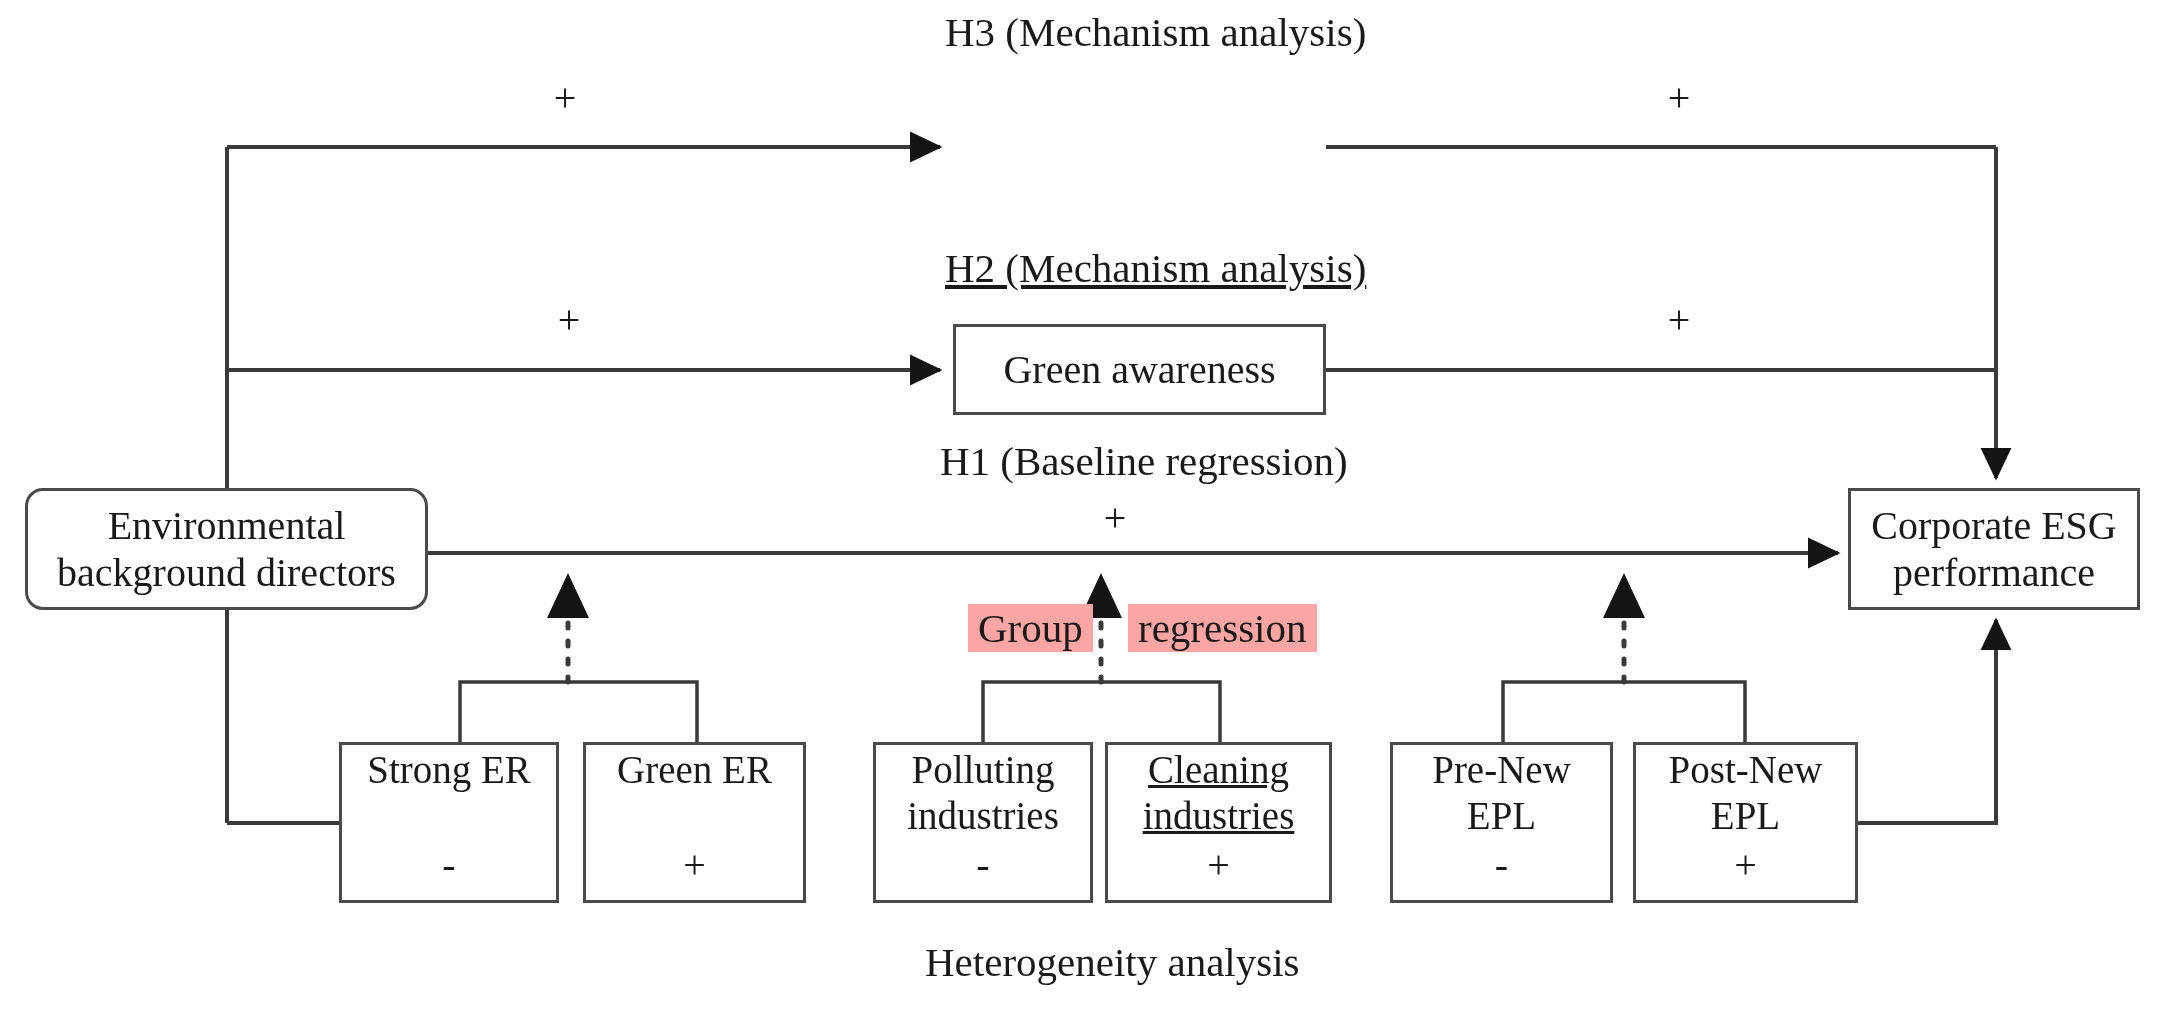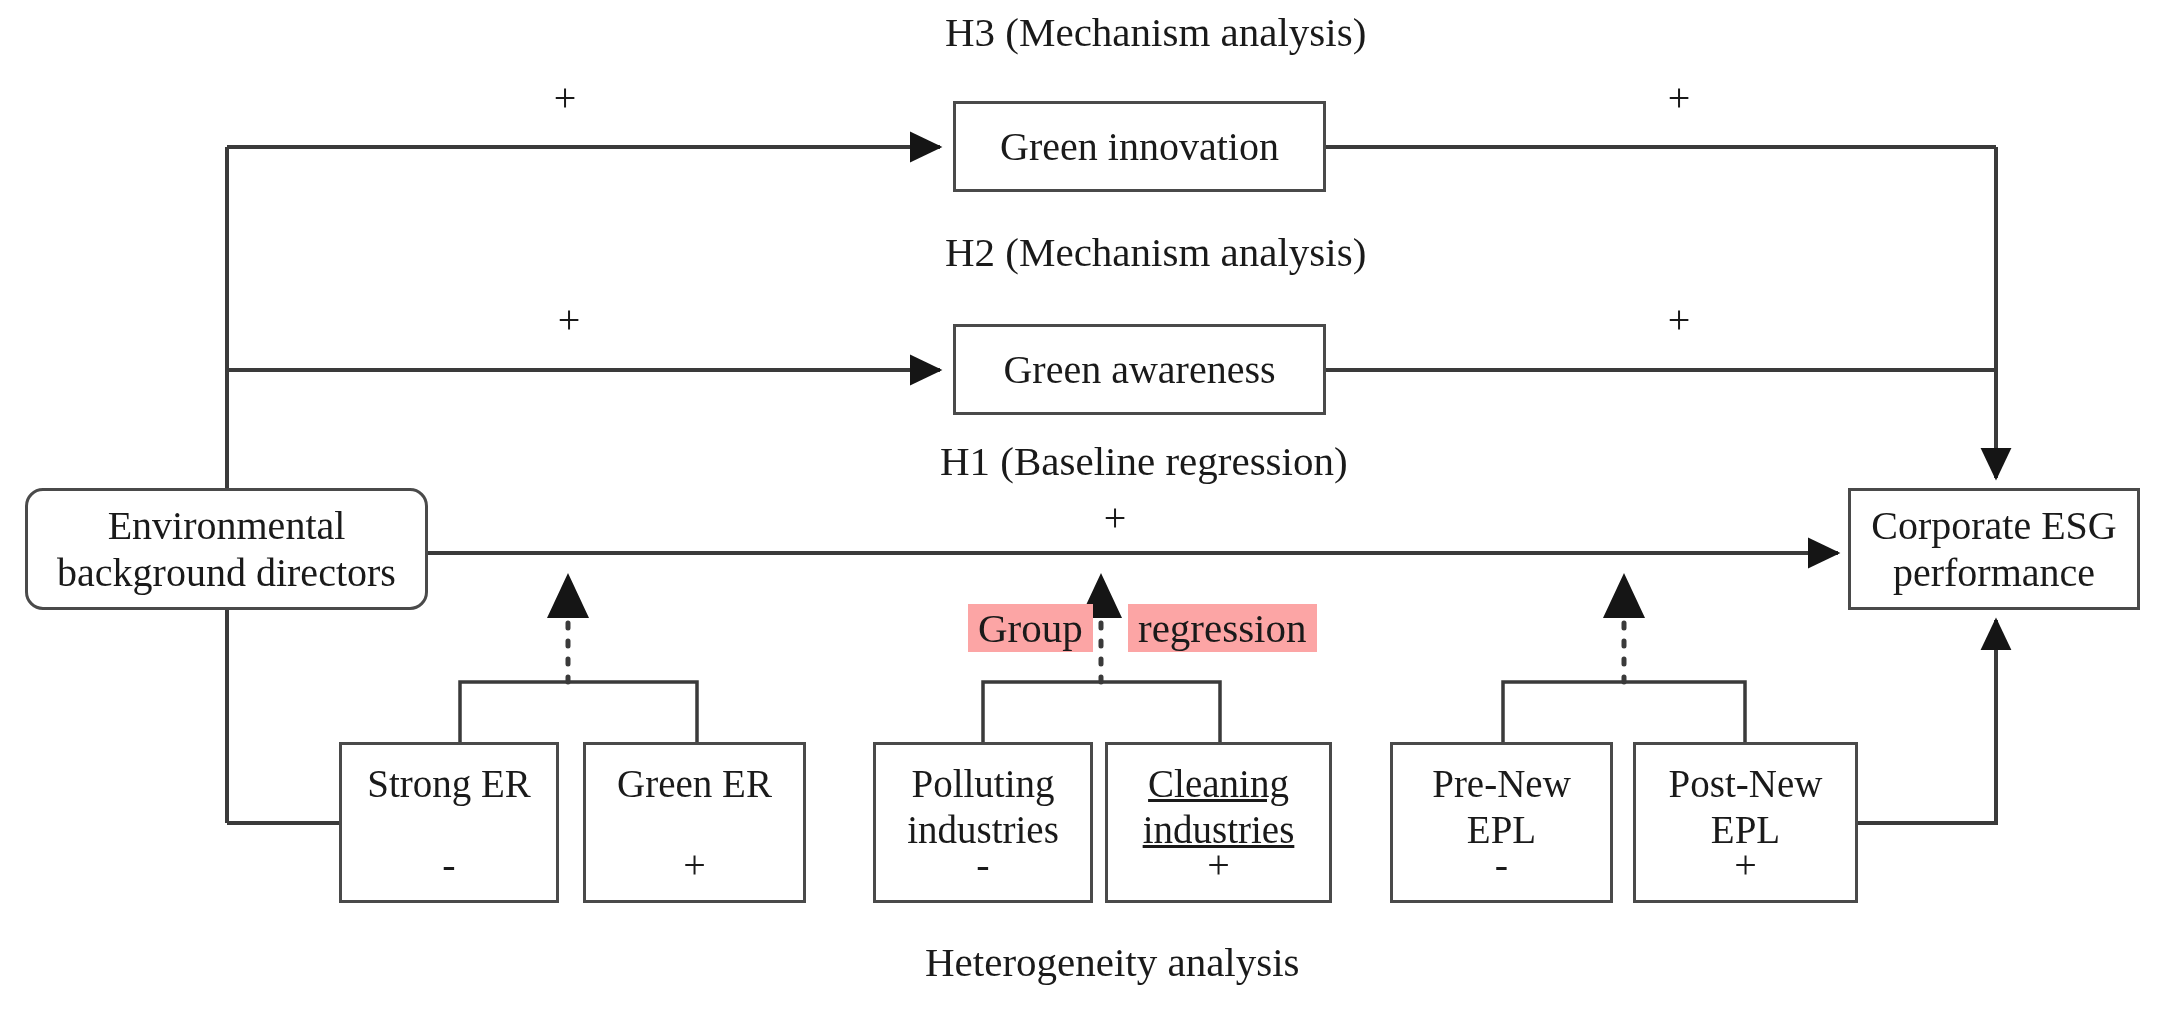--- a/index.html
+++ b/index.html
@@ -40,21 +40,21 @@
     display: block;
     white-space: pre-line;
   }
   .node .node-sign {
     display: block;
   }
   .node-1line { font-size: 40px; }
   .node-2line { font-size: 40px; }
   .hetero-box {
     justify-content: flex-start;
-    padding-top: 16px;
+    padding-top: 2px;
     position: absolute;
   }
   .hetero-box .node-label { font-size: 39px; }
   .hetero-box .node-sign {
     font-size: 40px;
     position: absolute;
     bottom: 12px;
     left: 0;
     right: 0;
   }
@@ -131,43 +131,40 @@
       <path d="M1503,742 L1503,682 L1745,682 L1745,742" stroke-width="3.5"></path>
 
       <path d="M568,682 L568,578" stroke-width="5" stroke-dasharray="5 13" stroke-linecap="round" marker-end="url(#arrow-up-dot)"></path>
       <path d="M1101,682 L1101,578" stroke-width="5" stroke-dasharray="5 13" stroke-linecap="round" marker-end="url(#arrow-up-dot)"></path>
       <path d="M1624,682 L1624,578" stroke-width="5" stroke-dasharray="5 13" stroke-linecap="round" marker-end="url(#arrow-up-dot)"></path>
     </g>
   </svg>
 
   <div class="caption" style="left:945px; top:8px;">H3 (Mechanism analysis)</div>
 
-  <div class="caption" style="left:945px; top:228px;">H2 (Mechanism analysis)</div>
+  <div class="caption" style="left:945px; top:244px;text-decoration:underline;">H2 (Mechanism analysis)</div>
 
   <div class="caption" style="left:940px; top:437px;">H1 (Baseline regression)</div>
 
   <div class="split-word" style="left:968px; top:604px;">Group</div>
   <div class="split-word" style="left:1128px; top:604px;">regression</div>
 
   <div class="caption" style="left:925px; top:938px;">Heterogeneity analysis</div>
 
   <div class="sign-mark" style="left:538px; top:78px; width:42px;">+</div>
   <div class="sign-mark" style="left:1652px; top:78px; width:42px;">+</div>
   <div class="sign-mark" style="left:542px; top:300px; width:42px;">+</div>
   <div class="sign-mark" style="left:1652px; top:300px; width:42px;">+</div>
   <div class="sign-mark" style="left:1088px; top:498px; width:42px;">+</div>
 
   <div class="node node-2line" style="left:25px; top:488px; width:403px; height:122px;border-radius:18px;">
     <span class="node-label">Environmental
 background directors</span>
   </div>
 
-  <div class="node node-1line" style="left:953px; top:101px; width:373px; height:91px;">
-    <span class="node-label">Green innovation</span>
-  </div>
 
   <div class="node node-2line" style="left:1848px; top:488px; width:292px; height:122px;">
     <span class="node-label">Corporate ESG
 performance</span>
   </div>
 
   <div class="node node-1line" style="left:953px; top:324px; width:373px; height:91px;">
     <span class="node-label">Green awareness</span>
   </div>
 

